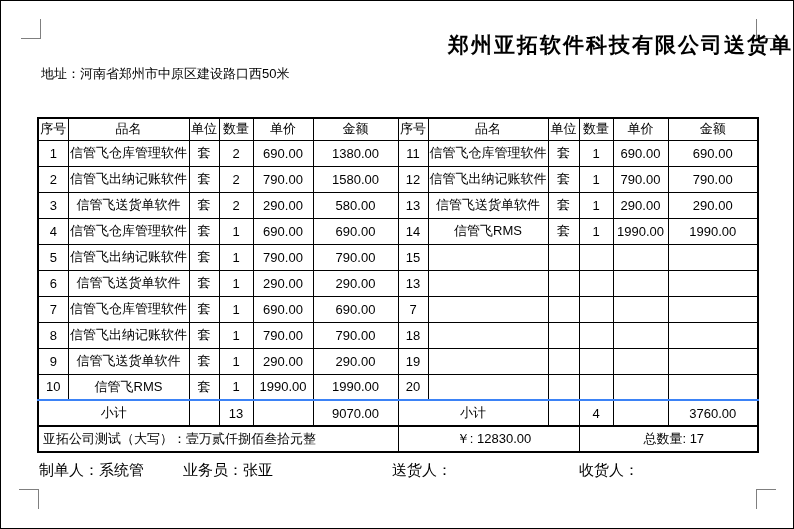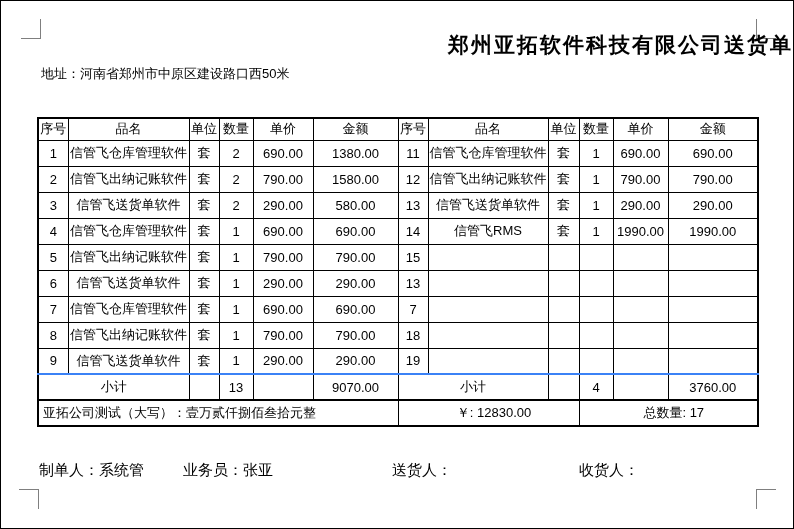--- a/index.html
+++ b/index.html
@@ -223,20 +223,34 @@
           <td>1</td>
           <td>290.00</td>
           <td>290.00</td>
           <td>19</td>
           <td></td>
           <td></td>
           <td></td>
           <td></td>
           <td></td>
         </tr>
+        <tr>
+          <td>10</td>
+          <td>信管飞RMS</td>
+          <td>套</td>
+          <td>1</td>
+          <td>1990.00</td>
+          <td>1990.00</td>
+          <td>20</td>
+          <td></td>
+          <td></td>
+          <td></td>
+          <td></td>
+          <td></td>
+        </tr>
       </tbody>
     <tbody>
       <tr class="subtotal-row">
         <td colspan="2">小计</td>
         <td></td>
         <td>13</td>
         <td></td>
         <td>9070.00</td>
         <td colspan="2">小计</td>
         <td></td>

